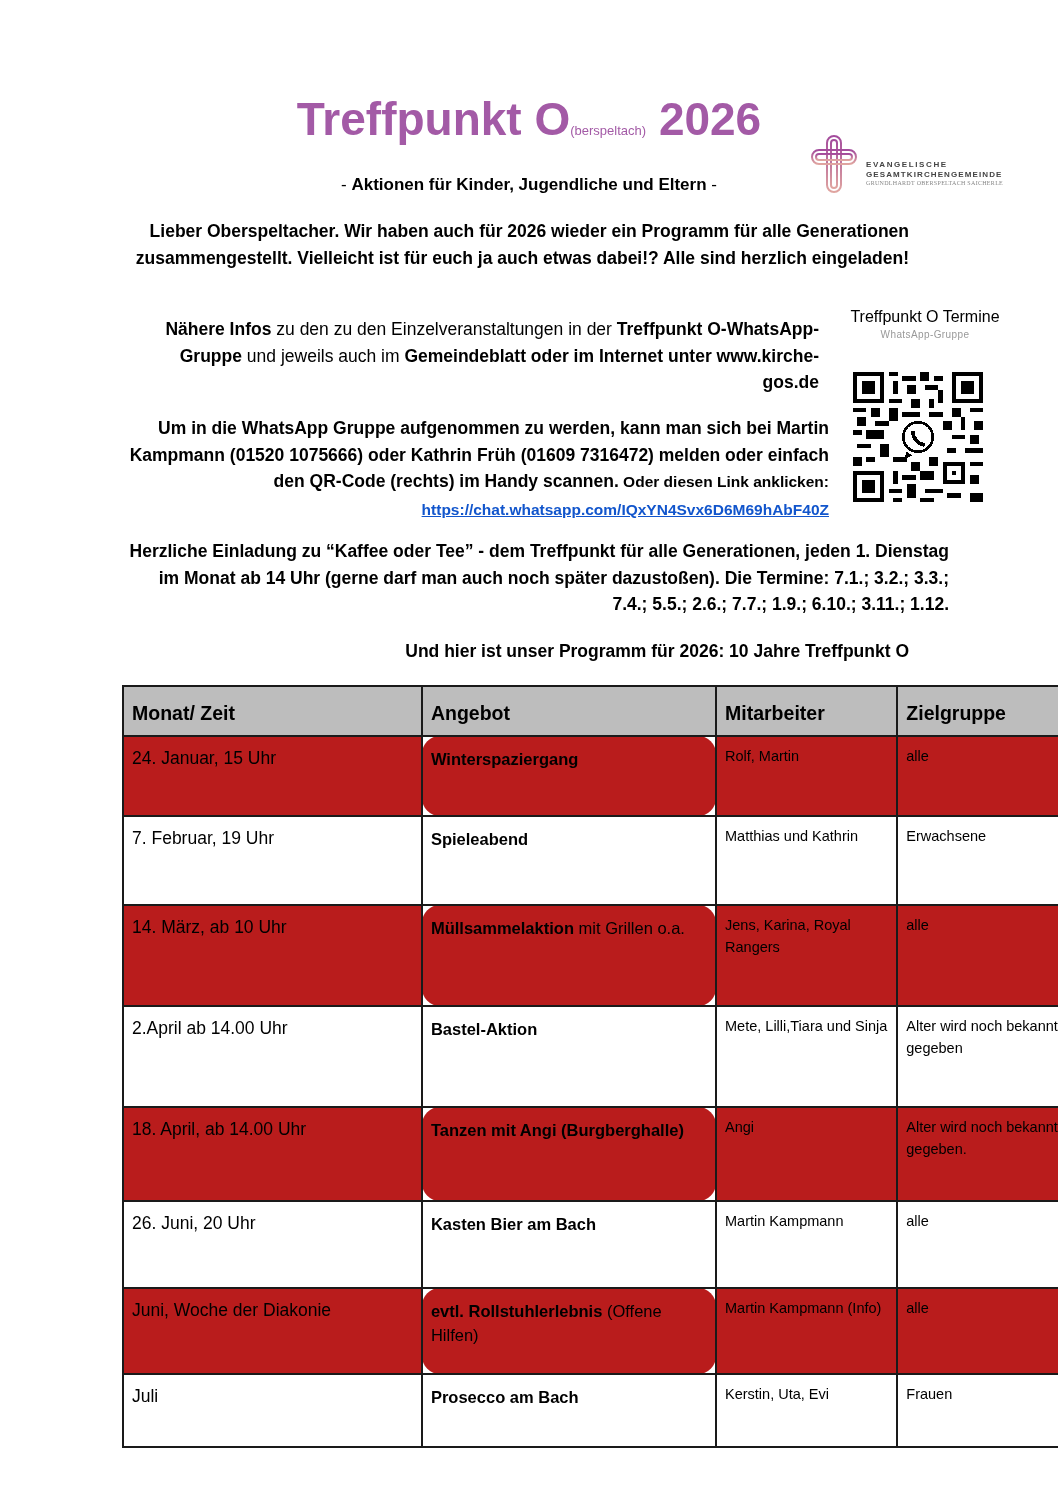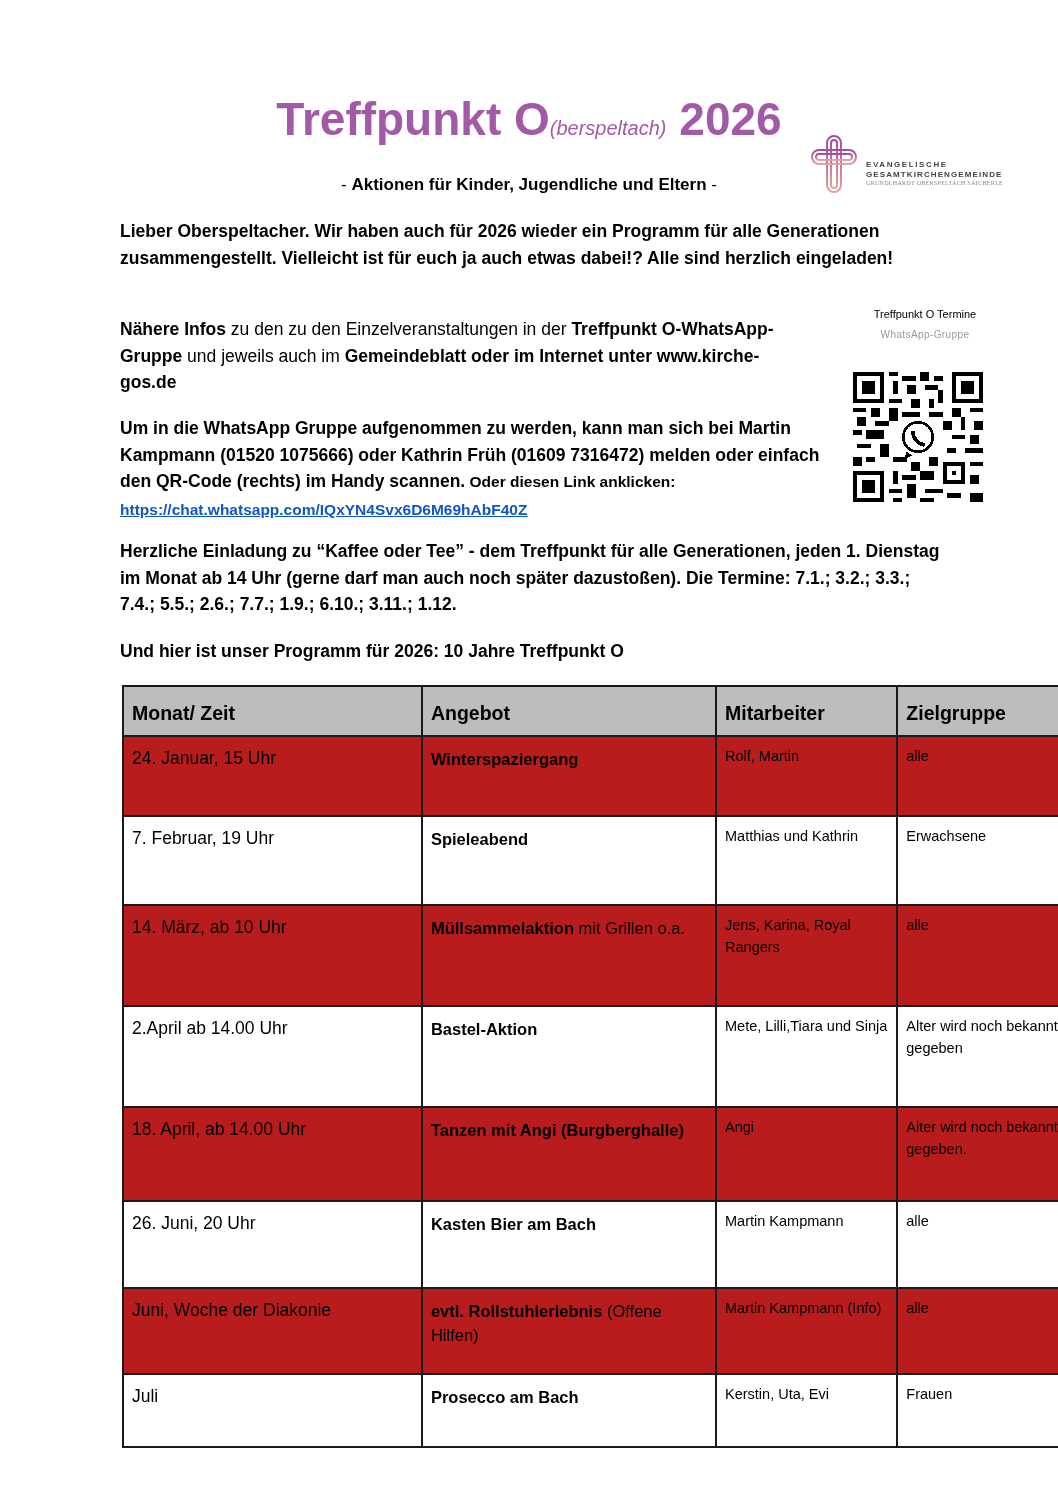--- a/index.html
+++ b/index.html
@@ -1,48 +1,48 @@
 <!DOCTYPE html>
 <html><head>
 <meta charset="utf-8">
 <style>
   html, body { margin:0; padding:0; background:#ffffff; }
   body { width:1058px; height:1497px; position:relative; overflow:hidden;
          font-family:"Liberation Sans", sans-serif; color:#000; }
   .title { position:absolute; left:0; width:1058px; top:92px; text-align:center;
            color:#a35aa6; font-weight:bold; font-size:46px; line-height:54px; }
-  .title .small { font-weight:normal; font-size:20px;font-style:italic; }
+  .title .small { font-weight:normal; font-size:13px; }
   .subtitle { position:absolute; left:0; width:1058px; top:174px; text-align:center;
               font-size:17px; line-height:22px; }
   .subtitle b { font-weight:bold;text-align:center; }
   .logo { position:absolute; left:810px; top:134px; width:200px; height:62px; }
   .logo svg { position:absolute; left:0; top:0; }
   .logo .l1, .logo .l2, .logo .l3 { position:absolute; left:56px; white-space:nowrap; color:#555; }
   .logo .l1 { top:26px; font-size:8px; letter-spacing:1.6px; font-weight:bold; color:#444; }
   .logo .l2 { top:36px; font-size:8px; letter-spacing:1.1px; font-weight:bold; color:#444; }
   .logo .l3 { top:46px; font-size:6px; letter-spacing:0.3px; color:#888; font-family:"Liberation Serif", serif; }
-  .para { position:absolute; left:120px; width:780px; font-size:17.5px; line-height:26.5px; font-weight:bold; }
+  .para { position:absolute; left:129px; width:780px; font-size:17.5px; line-height:26.5px; font-weight:bold;text-align:right; }
   .para .n { font-weight:normal; }
   .para .sm { font-size:15.5px; }
   .para a { color:#1155cc; text-decoration:underline; font-size:15.5px; }
   .p1 { top:218px; }
   .p2 { top:316px; width:690px; }
   .p3 { top:415px; width:700px; }
   .p4 { top:538px; width:820px; }
   .p5 { top:638px; }
-  .qr-title { position:absolute; left:840px; width:170px; top:308px; text-align:center; font-size:11px; }
+  .qr-title { position:absolute; left:840px; width:170px; top:308px; text-align:center; font-size:16px; }
   .qr-sub { position:absolute; left:840px; width:170px; top:329px; text-align:center; font-size:10px; color:#999; letter-spacing:0.4px; }
   .qr { position:absolute; left:853px; top:372px; width:130px; height:130px; }
   table.prog { position:absolute; left:122px; top:685px; width:966px; border-collapse:collapse;padding-left:20px; }
   table.prog td, table.prog th { border:2px solid #1a1a1a; vertical-align:top; text-align:left; padding:0 8px; }
   table.prog th { background:#bdbdbd; font-size:19.5px; font-weight:bold; height:44px; vertical-align:middle; padding-top:4px; }
   table.prog tr.shade td { background:#b91c1c; }
   table.prog td { font-size:14.5px; line-height:22px; }
   table.prog td.c1 { font-size:17.5px; padding-top:10px; }
-  table.prog td.c2 { font-size:16.5px; padding-top:10px; line-height:24px; }
+  table.prog td.c2 { font-size:16.5px; padding-top:10px; line-height:24px;border-radius:18px; }
   table.prog td.c3, table.prog td.c4 { padding-top:8px;margin-top:28px; }
   .bold { font-weight:bold; }
 </style>
 </head>
 <body>
 
 <div class="title">
   <span>Treffpunkt O</span><span class="small">(berspeltach)</span>
   <span>2026</span>
 </div>

